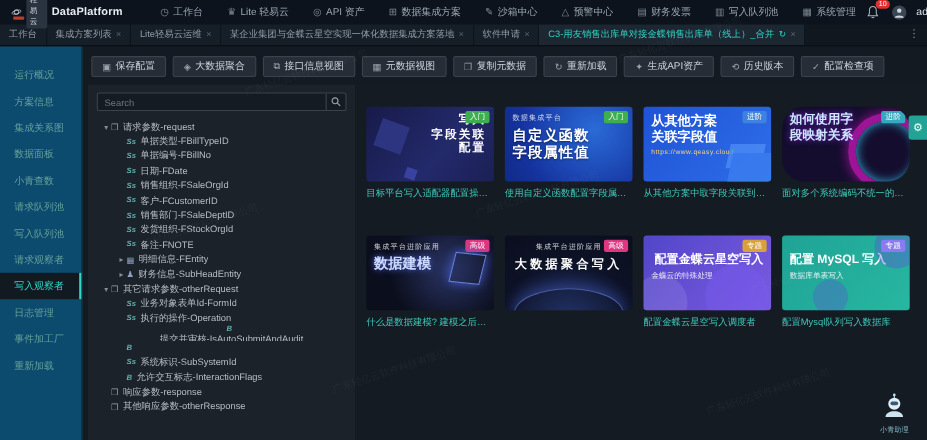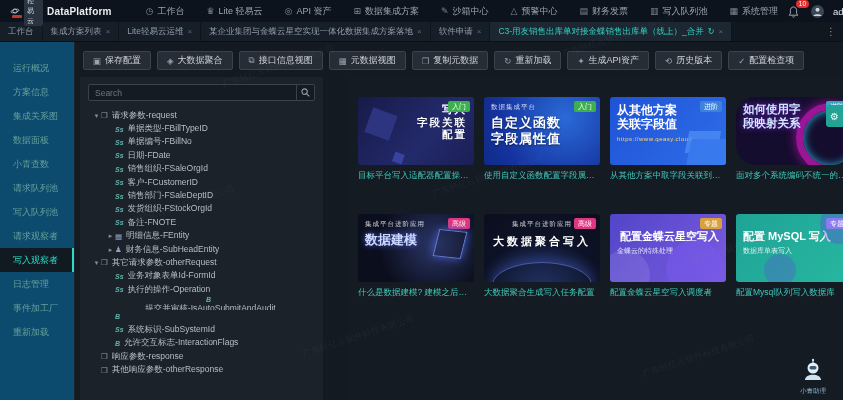--- a/index.html
+++ b/index.html
@@ -43,21 +43,21 @@
                color:#64a09a; cursor:pointer; border-right:2px solid transparent; }
   .side-item.active { color:#2fd9c8; border-right-color:#2fd9c8; background:#101a20; }
 
   
   .main { position:absolute; top:42px; left:75px; right:0; bottom:0; background:#141a22; display:flex; flex-direction:column; }
   .toolbar { display:flex; gap:6px; padding:9px 0 7px 8px; align-items:center; flex:0 0 auto; }
   .tb-btn { display:inline-flex; align-items:center; gap:4px; height:19px; padding:0 9px; background:#262d36;
             border:1px solid #3a424c; border-radius:2px; color:#ced3d9; font-size:9px; cursor:pointer; white-space:nowrap; }
   .tb-icon { font-size:8.5px; color:#9aa3ad; }
 
-  .content { flex:1; display:flex; min-height:0;gap:25px; }
+  .content { flex:1; display:flex; min-height:0; }
 
   
   .tree-panel { width:243px; flex:0 0 auto; background:#1b222a; margin-left:5px; padding:7px 8px; overflow:hidden; }
   .search-row { display:flex; height:17px; margin-bottom:8px; border:1px solid #3a424c; border-radius:2px; background:#151b22; }
   .search-input { flex:1; background:transparent; border:none; outline:none; color:#cdd3da;
                   font-size:8.5px; padding:0 6px; font-family:inherit; }
   .search-input::placeholder { color:#6d7681; }
   .search-btn { width:18px; border-left:1px solid #3a424c; display:flex; align-items:center; justify-content:center; cursor:pointer; }
   .tree { font-size:8.5px; color:#b7bec6; }
   .tree-node { display:flex; align-items:center; height:13.4px; white-space:nowrap; cursor:pointer; overflow:hidden; }
@@ -431,21 +431,20 @@
                 <span class="badge-pill" style="background: rgb(224, 53, 127);">高级</span>
               </div>
               <div class="caption">什么是数据建模? 建模之后有...</div>
             </div>
             <div class="card">
               <div class="art art6">
                 <div class="kicker">集成平台进阶应用</div>
                 <div class="art-title">大数据聚合写入</div>
                 <span class="badge-pill" style="background: rgb(224, 53, 127);">高级</span>
               </div>
-              <div class="caption">大数据聚合生成写入任务配置</div>
             </div>
             <div class="card">
               <div class="art art7">
                 <div class="art-title">配置金蝶云星空写入</div>
                 <div class="art-sub">金蝶云的特殊处理</div>
                 <span class="badge-pill" style="background: rgb(217, 161, 59);">专题</span>
               </div>
               <div class="caption">配置金蝶云星空写入调度者</div>
             </div>
             <div class="card">

